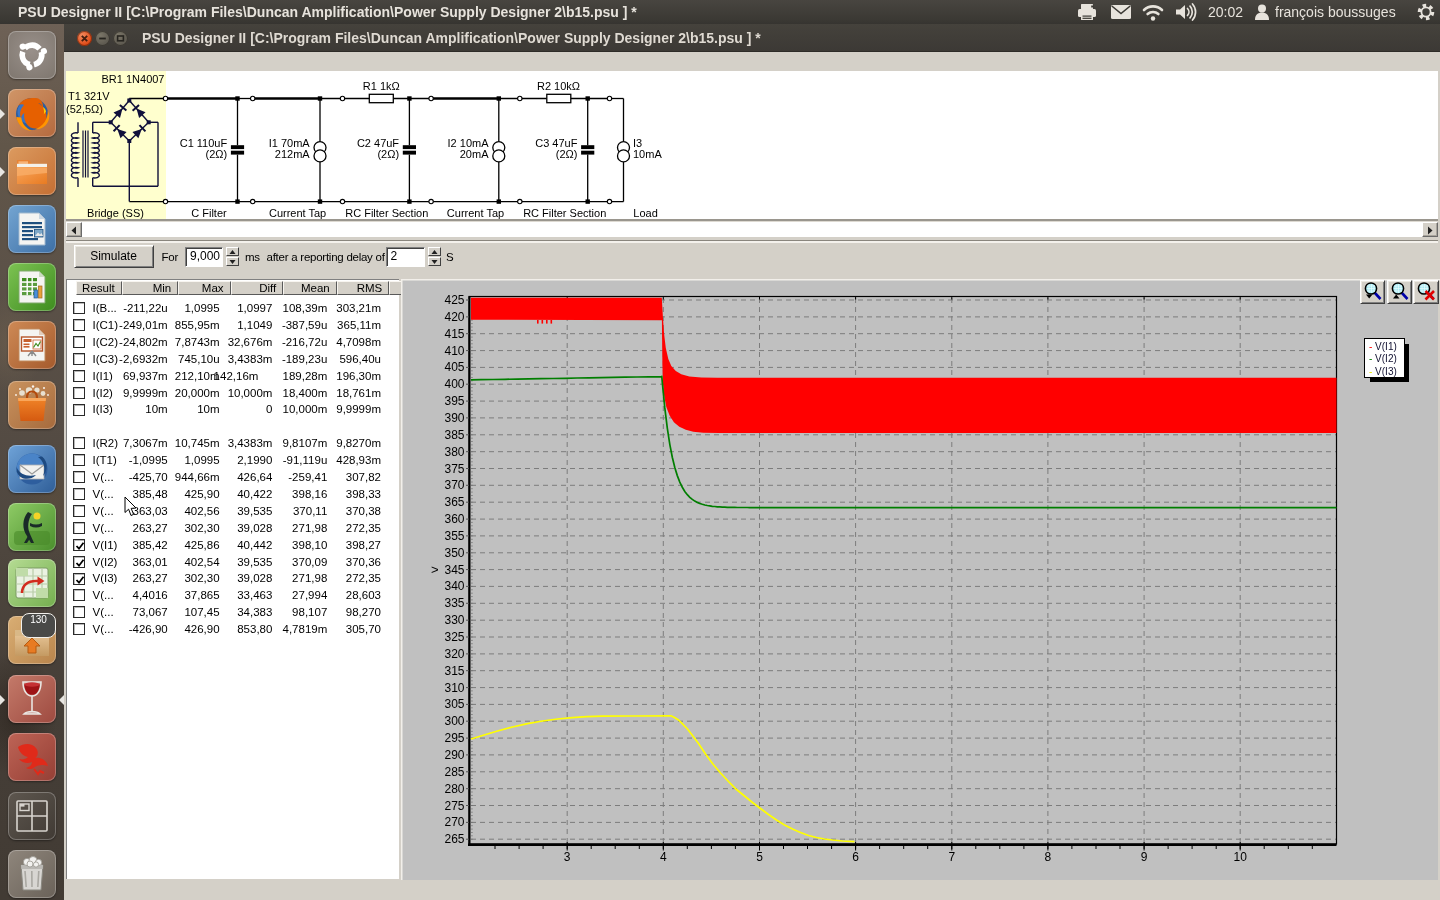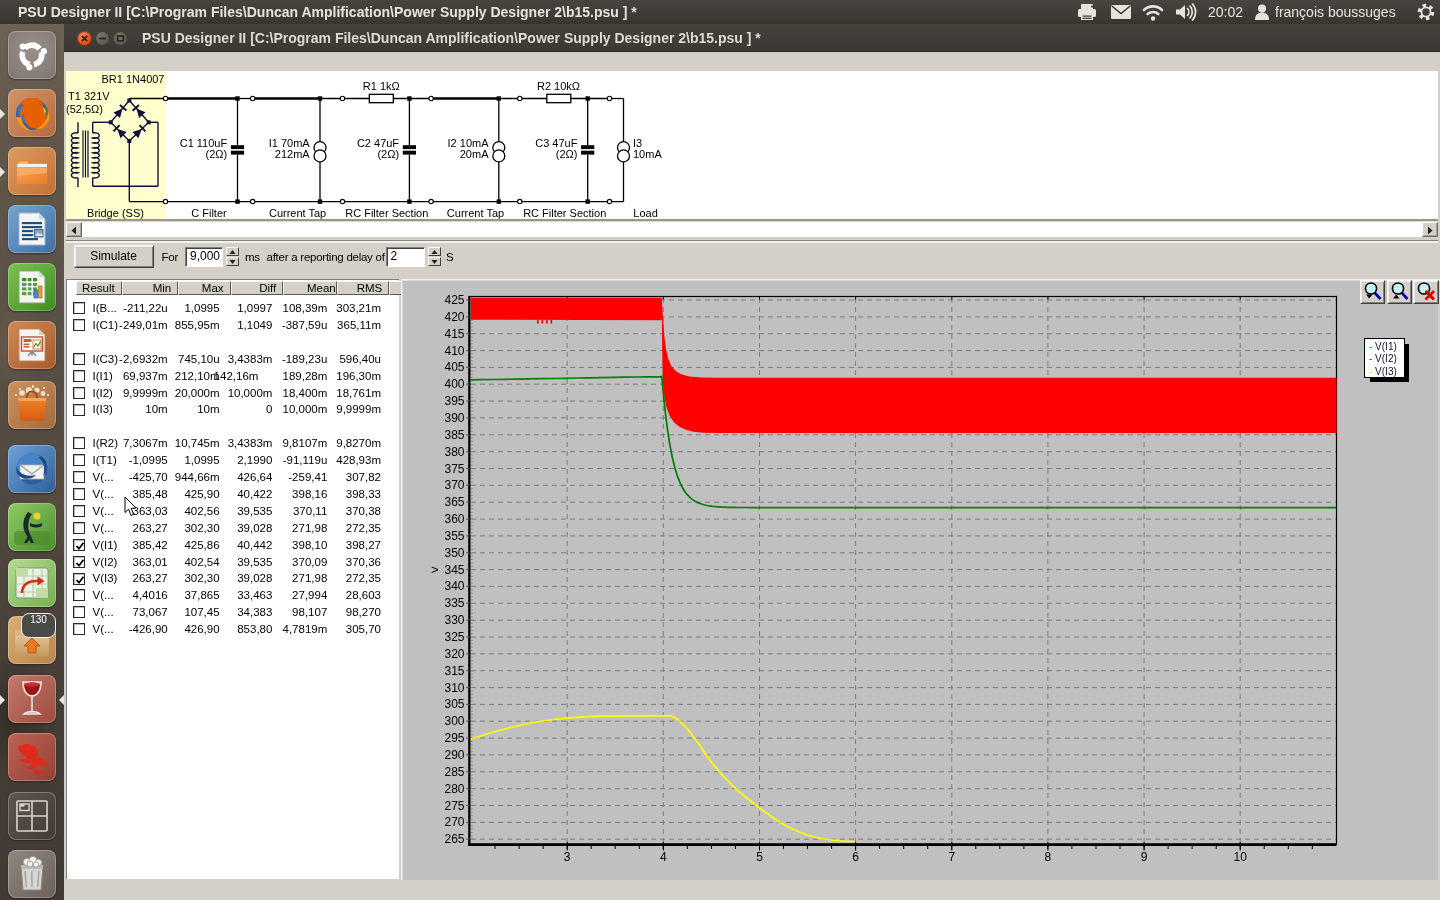--- a/index.html
+++ b/index.html
@@ -449,40 +449,49 @@
           <polygon points="5.5,6 8.5,2 2.5,2" fill="#202020"></polygon>
         </svg>
       </div>
       <div class="lbl" style="left:380px;top:14.5px;">S</div>
     </div>
     <div id="tablearea">
       <div class="hcell" style="left:1.2px;width:45.5px;padding-right:6px;">Result</div>
       <div class="hcell" style="left:46.7px;width:56.5px;padding-right:6px;">Min</div>
       <div class="hcell" style="left:103.2px;width:52.4px;padding-right:6px;">Max</div>
       <div class="hcell" style="left:155.6px;width:52.6px;padding-right:6px;">Diff</div>
-      <div class="hcell" style="left:208.2px;width:53.6px;">Mean</div>
+      <div class="hcell" style="left:208.2px;width:53.6px;padding-right:6px;">Mean</div>
       <div class="hcell" style="left:261.8px;width:52.5px;padding-right:6px;">RMS</div>
       <div class="hcell" style="left:314.3px;width:17.3px;padding-right:6px;"></div>
       <div class="row" style="top:20.5px;">
         <div class="cb"></div>
         <div class="rl">I(B...</div>
         <div class="rv" style="left:27.700000000000003px;width:72px;">-211,22u</div>
         <div class="rv" style="left:79.6px;width:72px;">1,0995</div>
         <div class="rv" style="left:132.4px;width:72px;">1,0997</div>
         <div class="rv" style="left:187.3px;width:72px;">108,39m</div>
         <div class="rv" style="left:241.0px;width:72px;">303,21m</div>
       </div>
       <div class="row" style="top:37.4px;">
         <div class="cb"></div>
         <div class="rl">I(C1)</div>
         <div class="rv" style="left:27.700000000000003px;width:72px;">-249,01m</div>
         <div class="rv" style="left:79.6px;width:72px;">855,95m</div>
         <div class="rv" style="left:132.4px;width:72px;">1,1049</div>
         <div class="rv" style="left:187.3px;width:72px;">-387,59u</div>
         <div class="rv" style="left:241.0px;width:72px;">365,11m</div>
+      </div>
+      <div class="row" style="top:54.3px;">
+        <div class="cb"></div>
+        <div class="rl">I(C2)</div>
+        <div class="rv" style="left:27.700000000000003px;width:72px;">-24,802m</div>
+        <div class="rv" style="left:79.6px;width:72px;">7,8743m</div>
+        <div class="rv" style="left:132.4px;width:72px;">32,676m</div>
+        <div class="rv" style="left:187.3px;width:72px;">-216,72u</div>
+        <div class="rv" style="left:241.0px;width:72px;">4,7098m</div>
       </div>
       <div class="row" style="top:71.19999999999999px;">
         <div class="cb"></div>
         <div class="rl">I(C3)</div>
         <div class="rv" style="left:27.700000000000003px;width:72px;">-2,6932m</div>
         <div class="rv" style="left:79.6px;width:72px;">745,10u</div>
         <div class="rv" style="left:132.4px;width:72px;">3,4383m</div>
         <div class="rv" style="left:187.3px;width:72px;">-189,23u</div>
         <div class="rv" style="left:241.0px;width:72px;">596,40u</div>
       </div>

